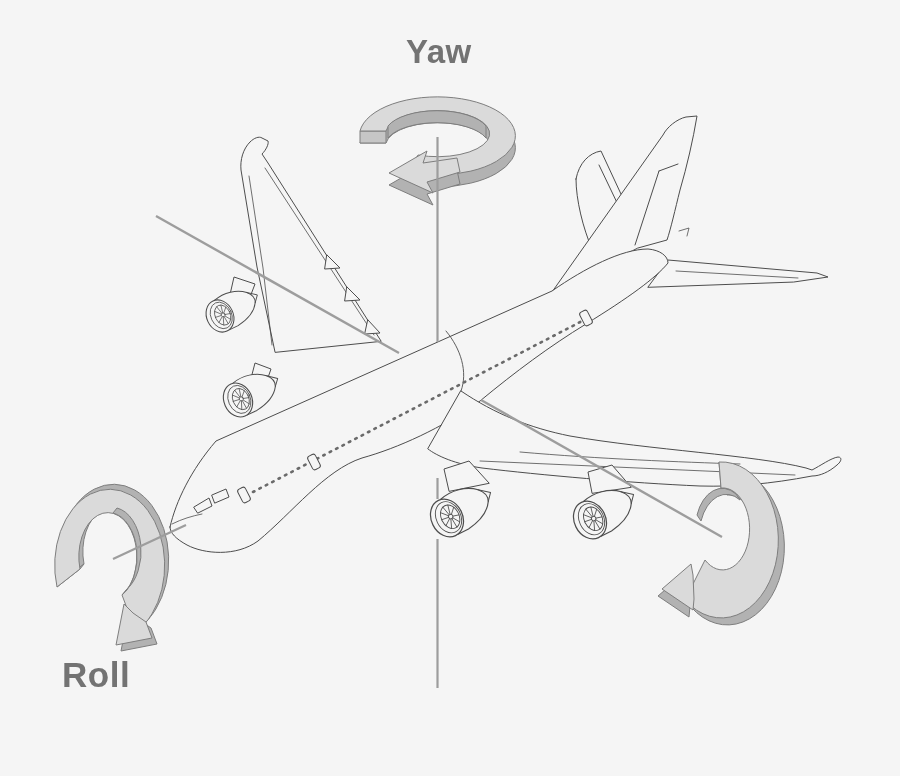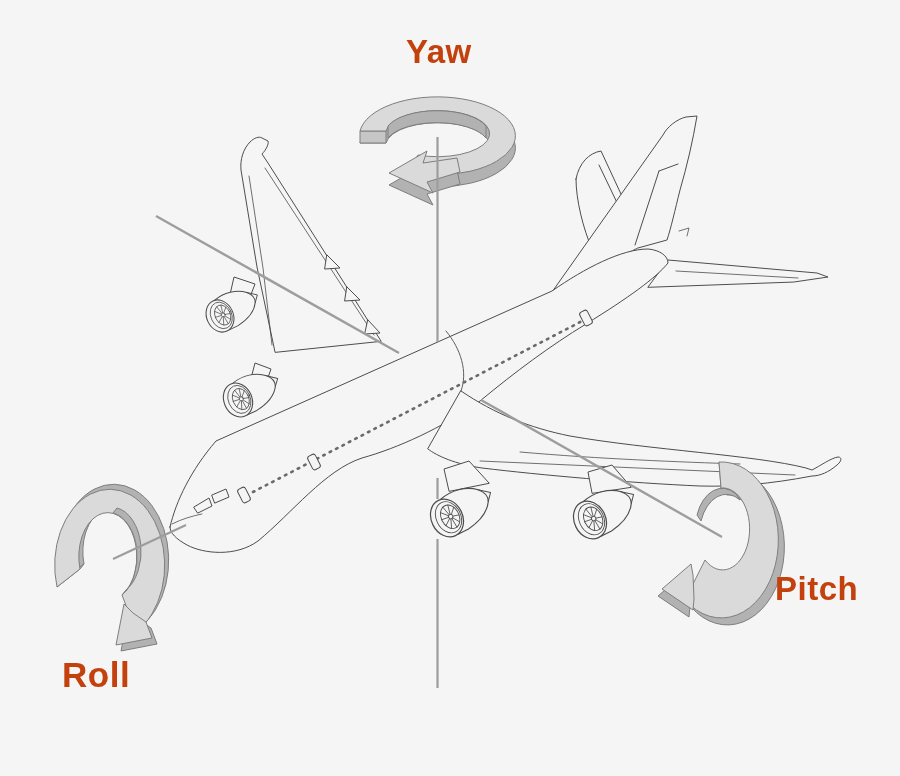--- a/index.html
+++ b/index.html
@@ -7,21 +7,21 @@
     width:900px;height:776px;
     background:#f5f5f5;
     font-family:"Liberation Sans", sans-serif;
     position:relative;overflow:hidden;
   }
   .stage{position:absolute;inset:0;}
   svg{position:absolute;left:0;top:0;}
   .axis-label{
     position:absolute;
     font-weight:700;
-    color:#c2410c;
+    color:#737373;
     letter-spacing:.5px;
     user-select:none;
     white-space:nowrap;
   }
   #label-yaw{left:406px;top:33px;font-size:33px;}
   #label-roll{left:62px;top:655px;font-size:35px;text-align:center;}
   #label-pitch{left:775px;top:570px;font-size:33px;}
 </style>
 </head>
 <body>
@@ -130,15 +130,14 @@
 
   <g stroke="#9d9d9d" fill="none" stroke-linecap="butt">
     <path stroke-width="2.2" d="M437.5,137 V342 M437.5,478 V499 M437.5,539 V688"></path>
     <path stroke-width="2.4" d="M156,216 L399,353 M481,400 L722,537"></path>
     <path stroke-width="2.2" d="M186,525 L113,559"></path>
   </g>
 </svg>
 
   <div class="axis-label" id="label-yaw">Yaw</div>
   <div class="axis-label" id="label-roll">Roll</div>
-  <div class="axis-label" id="label-pitch">Pitch</div>
 
 </div>
 
 </body></html>

